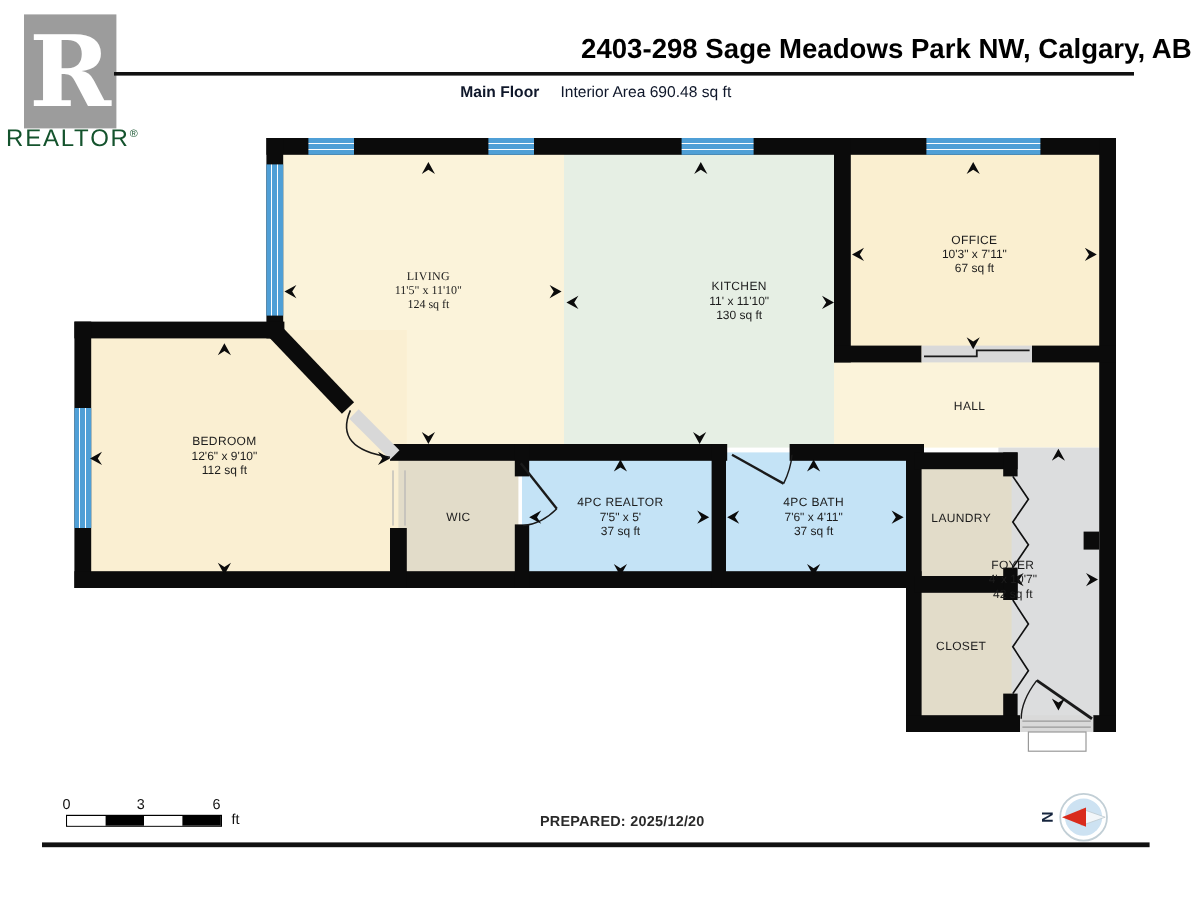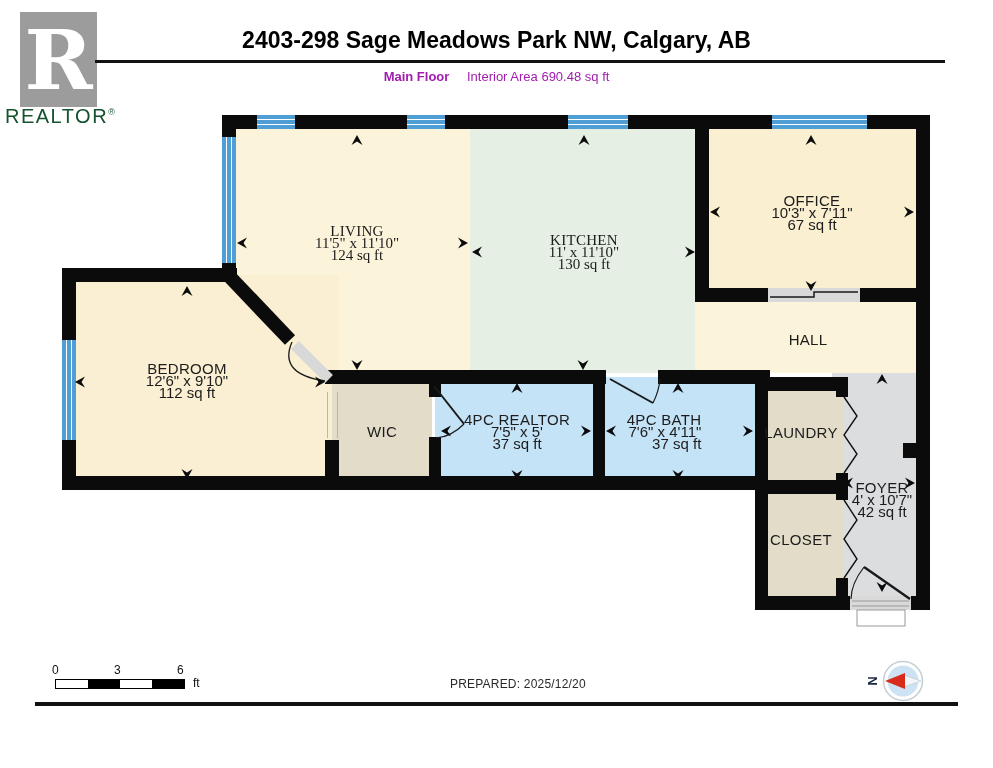--- a/index.html
+++ b/index.html
@@ -5,46 +5,46 @@
   html,body{margin:0;padding:0;background:#fff;}
   .page{position:relative;width:993px;height:768px;background:#ffffff;
         font-family:"Liberation Sans",sans-serif;overflow:hidden;color:#111;}
   .abs{position:absolute;}
   
   .logo-box{position:absolute;left:20px;top:12px;width:77px;height:95px;background:#9c9c9c;
             display:flex;align-items:center;justify-content:center;}
   .logo-box span{font-family:"DejaVu Serif",serif;font-weight:bold;font-size:82px;color:#fff;line-height:1;}
   .logo-text{position:absolute;left:5px;top:105px;font-size:20px;color:#14532d;letter-spacing:1.5px;}
   .logo-text sup{font-size:9px;}
-  .title{position:absolute;left:0;top:27px;width:100%;text-align:center;font-weight:bold;font-size:23px;color:#000;}
+  .title{position:absolute;left:0;top:27px;width:100%;text-align:right;font-weight:bold;font-size:23px;color:#000;}
   .title-rule{position:absolute;left:95px;top:60px;width:850px;height:3px;background:#111;}
-  .subtitle{position:absolute;left:0;top:69px;width:100%;text-align:center;font-size:13px;color:#a21caf;}
+  .subtitle{position:absolute;left:0;top:69px;width:100%;text-align:center;font-size:13px;color:#0f172a;}
   .subtitle .floor{font-weight:bold;margin-right:14px;}
   
   .room{position:absolute;}
   .w{position:absolute;background:#0b0b0b;}
   .win-h{position:absolute;background:linear-gradient(to bottom,#4f9fd6 0 4px,#fff 4px 5px,#4f9fd6 5px 9px,#fff 9px 10px,#4f9fd6 10px 14px);}
   .win-v{position:absolute;background:linear-gradient(to right,#4f9fd6 0 4px,#fff 4px 5px,#4f9fd6 5px 9px,#fff 9px 10px,#4f9fd6 10px 14px);}
   .opening{position:absolute;background:#d9d9d9;}
   .jamb{position:absolute;background:#b5b5b5;}
   
   .room-label{position:absolute;transform:translate(-50%,-50%);text-align:center;white-space:nowrap;
-              font-size:15px;line-height:12px;color:#1c1c1c;}
+              font-size:10px;line-height:12px;color:#1c1c1c;}
   .room-label .rname{display:block;letter-spacing:.3px;}
   .room-label .rdims,.room-label .rarea{display:block;}
   svg.overlay{position:absolute;left:0;top:0;pointer-events:none;}
   
   .scalebar{position:absolute;left:55px;top:663px;width:210px;height:32px;font-size:12px;color:#111;}
   .scalebar .tick{position:absolute;top:0;}
   .scalebar .t0{left:-3px;} .scalebar .t1{left:59px;} .scalebar .t2{left:122px;}
   .scalebar .bar{position:absolute;left:0;top:16px;width:128px;height:8px;border:1px solid #000;display:flex;}
   .scalebar .seg{width:32px;height:100%;}
   .seg.light{background:#fff;} .seg.dark{background:#000;}
   .scalebar .unit{position:absolute;left:138px;top:13px;}
-  .prepared{position:absolute;left:450px;top:677px;font-size:12px;font-weight:normal;color:#2a2a2a;letter-spacing:.2px;}
+  .prepared{position:absolute;left:450px;top:677px;font-size:12px;font-weight:bold;color:#2a2a2a;letter-spacing:.2px;}
   .footer-rule{position:absolute;left:35px;top:702px;width:923px;height:4px;background:#111;}
   .disclaimer{position:absolute;left:38px;top:713px;font-size:9.5px;color:#111;}
 </style>
 </head>
 <body>
 
 <div class="page">
 
   <div class="logo-box">
     <span>R</span>
@@ -168,46 +168,46 @@
       <path d="M915,483 L905,477.5 L908.5,483 L905,488.5 Z"></path>
       <path d="M882,592 L876.5,582 L882,585.5 L887.5,582 Z"></path>
     </g>
   </svg>
 
   <div class="room-label" style="left:357px;top:243px;font-family:Liberation Serif, serif;">
     <span class="rname">LIVING</span>
     <span class="rdims">11'5" x 11'10"</span>
     <span class="rarea">124 sq ft</span>
   </div>
-  <div class="room-label" style="left:584px;top:252px;font-family:Liberation Serif, serif;">
+  <div class="room-label" style="left:616px;top:252px;">
     <span class="rname">KITCHEN</span>
     <span class="rdims">11' x 11'10"</span>
     <span class="rarea">130 sq ft</span>
   </div>
   <div class="room-label" style="left:812px;top:213px;">
     <span class="rname">OFFICE</span>
     <span class="rdims">10'3" x 7'11"</span>
     <span class="rarea">67 sq ft</span>
   </div>
   <div class="room-label" style="left:187px;top:381px;">
     <span class="rname">BEDROOM</span>
     <span class="rdims">12'6" x 9'10"</span>
     <span class="rarea">112 sq ft</span>
   </div>
   <div class="room-label" style="left:517px;top:432px;">
     <span class="rname">4PC REALTOR</span>
     <span class="rdims">7'5" x 5'</span>
     <span class="rarea">37 sq ft</span>
   </div>
-  <div class="room-label" style="left:664px;top:432px;text-align:right;">
+  <div class="room-label" style="left:678px;top:432px;">
     <span class="rname">4PC BATH</span>
     <span class="rdims">7'6" x 4'11"</span>
     <span class="rarea">37 sq ft</span>
   </div>
-  <div class="room-label" style="left:882px;top:484px;margin-top:16px;">
+  <div class="room-label" style="left:844px;top:484px;">
     <span class="rname">FOYER</span>
     <span class="rdims">4' x 10'7"</span>
     <span class="rarea">42 sq ft</span>
   </div>
   <div class="room-label" style="left:382px;top:432px;">
     <span class="rname">WIC</span>
   </div>
   <div class="room-label" style="left:808px;top:340px;">
     <span class="rname">HALL</span>
   </div>

